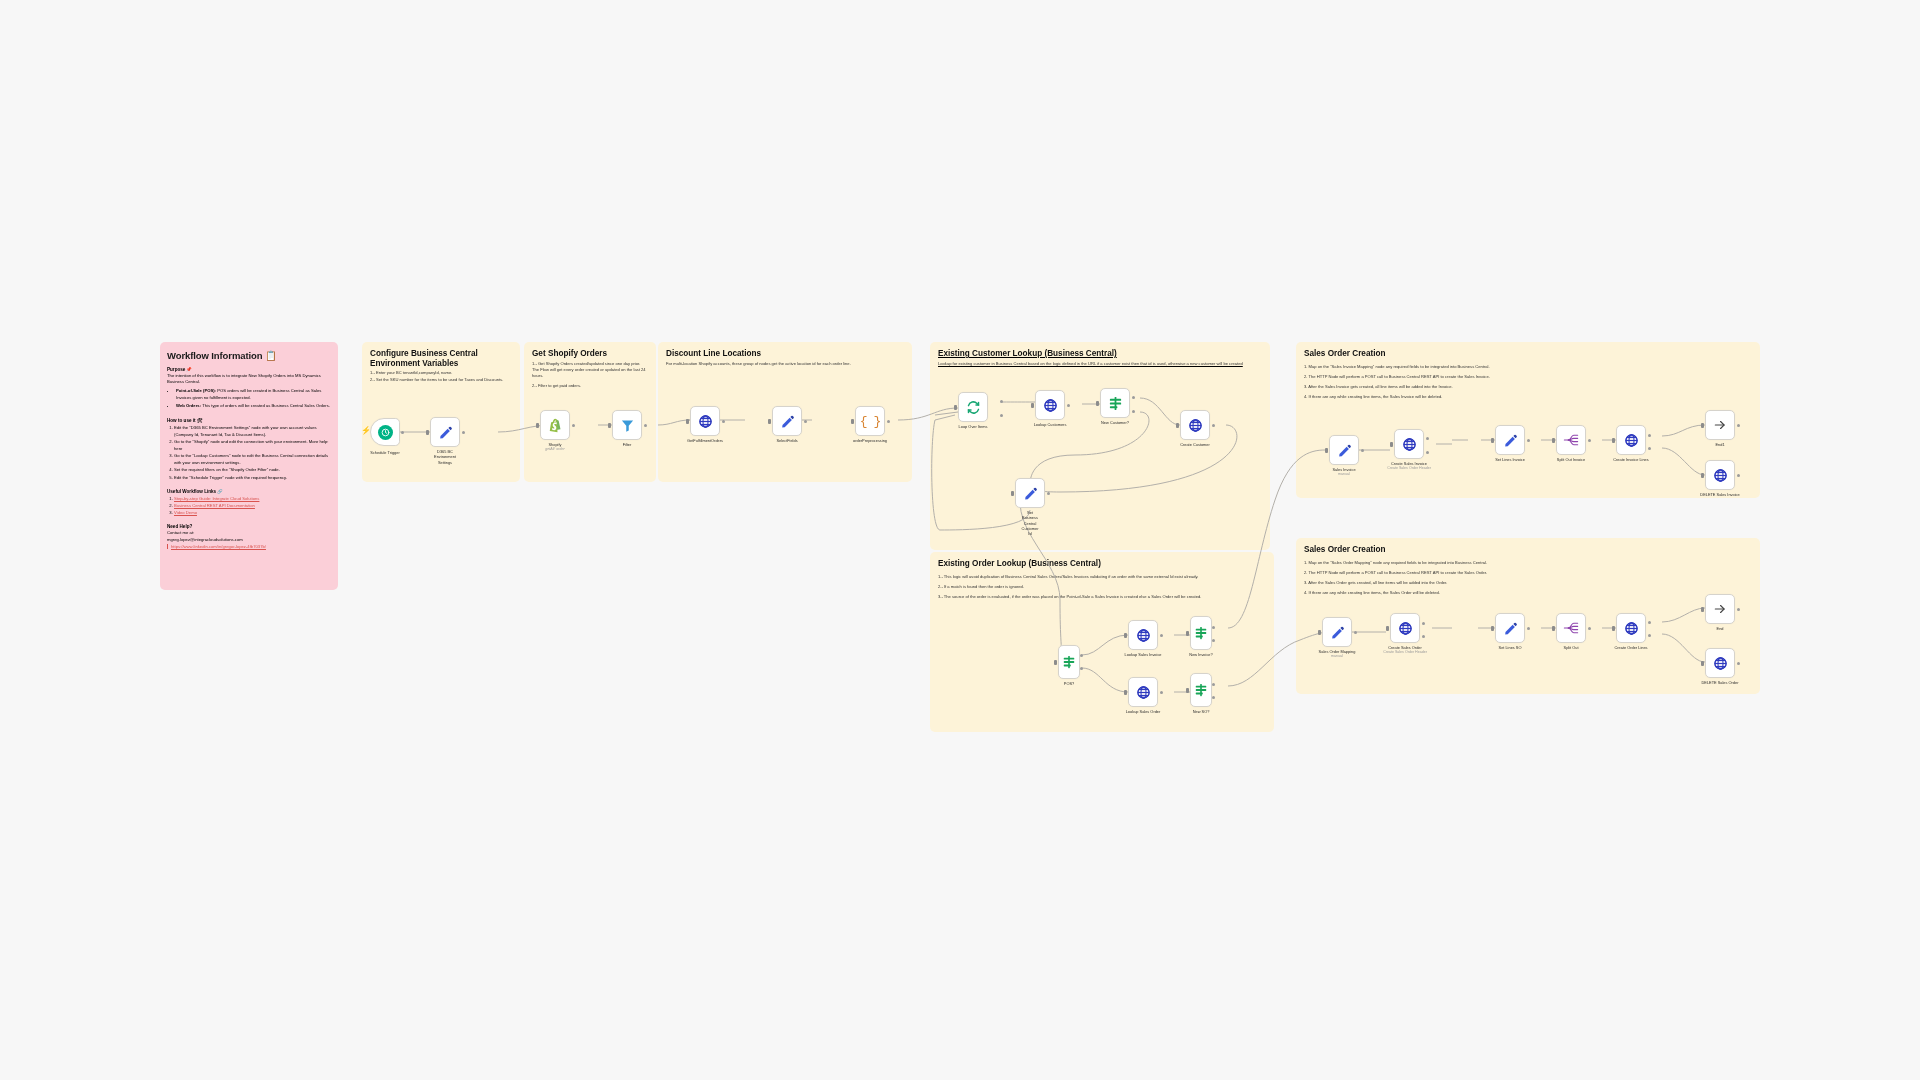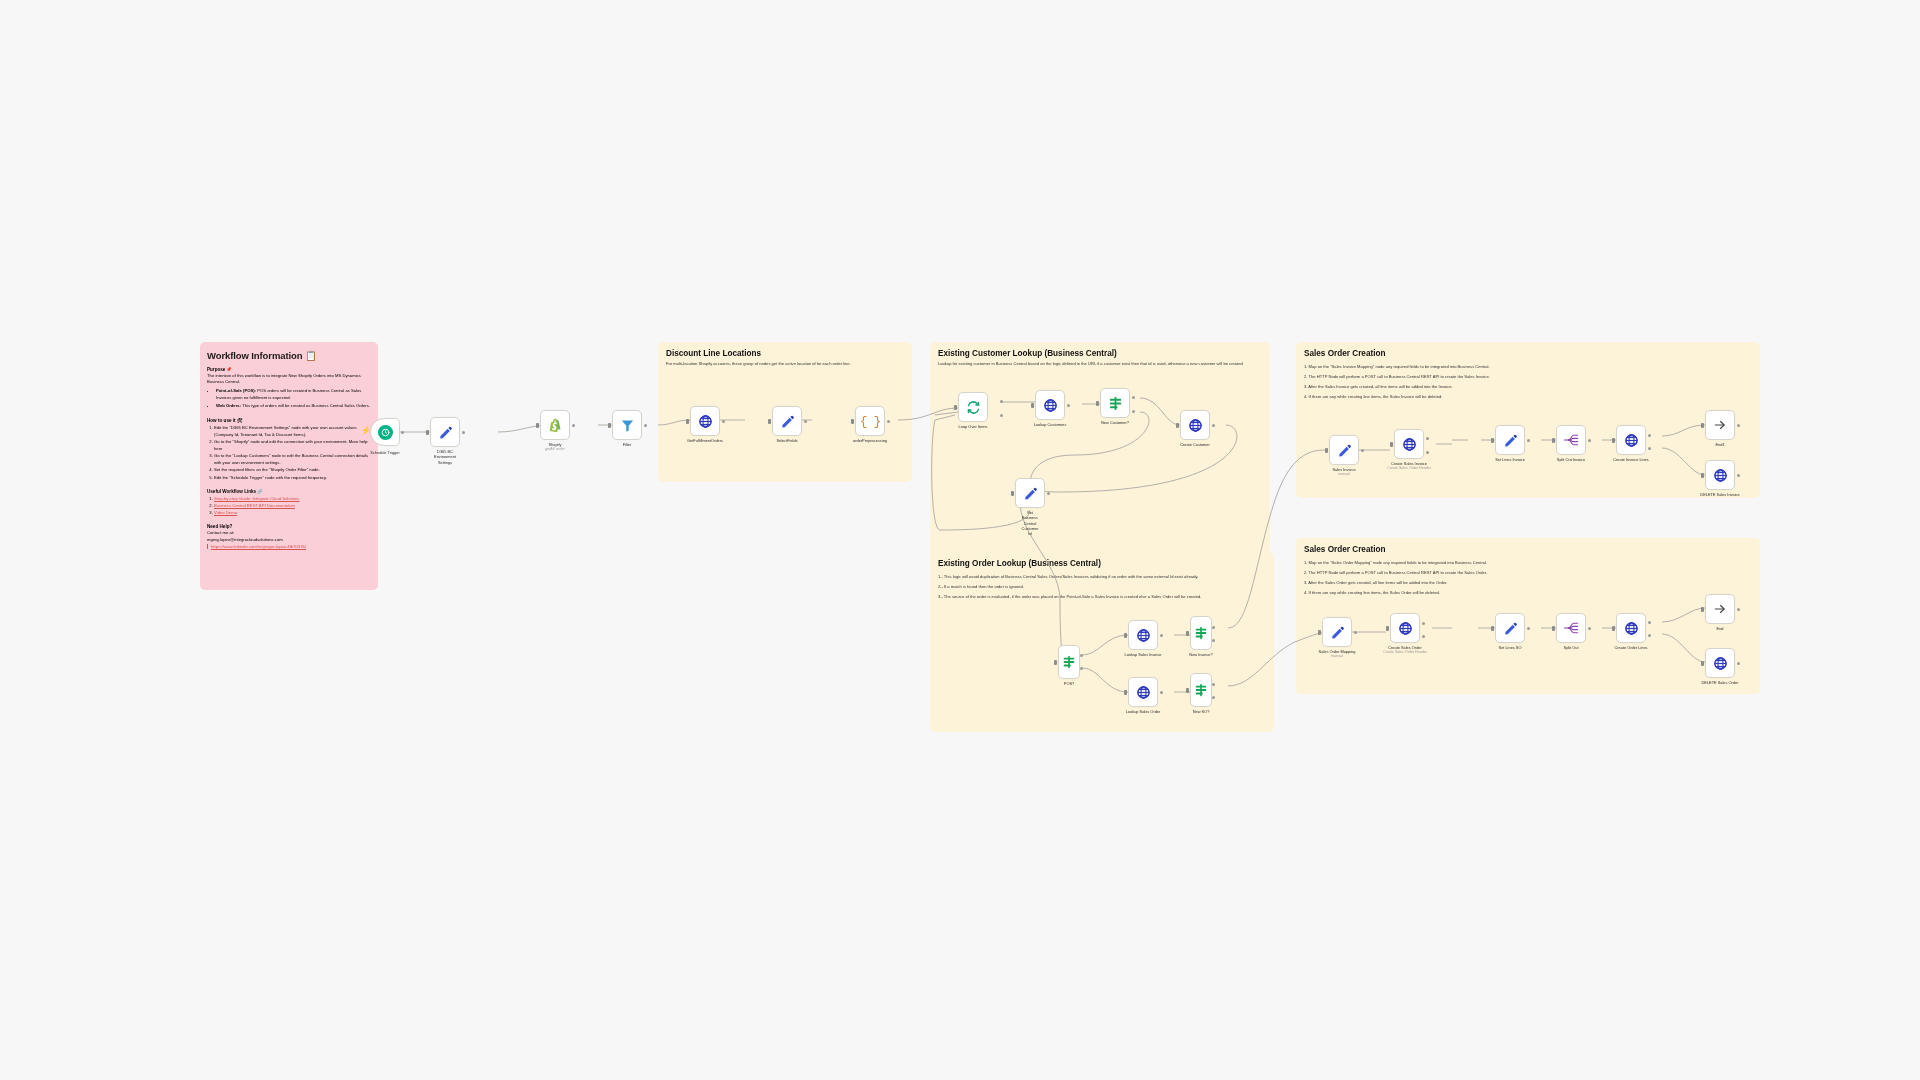--- a/index.html
+++ b/index.html
@@ -23,21 +23,21 @@
     z-index: 1;
   }
 
   
   .note {
     position: absolute;
     border-radius: 5px;
     z-index: 0;
     overflow: hidden;
   }
-  .note.pink  { background: #fbcfd8; margin-left: 40px; }
+  .note.pink  { background: #fbcfd8; }
   .note.cream { background: #fdf3d8; }
 
   .note-title {
     font-weight: 700;
     color: #1a1a1a;
     letter-spacing: -0.1px;
   }
 
   
   .pn-title { font-size: 9.5px; padding: 8px 7px 0 7px; line-height: 1.25; }
@@ -219,28 +219,38 @@
       <li><a class="lnk" href="#">Step-by-step Guide: Integrate Cloud Solutions</a></li>
       <li><a class="lnk" href="#">Business Central REST API Documentation</a></li>
       <li><a class="lnk" href="#">Video Demo</a></li>
     </ol>
     <div class="pn-sec">Need Help?</div>
     <div class="pn-contact">Contact me at:</div>
     <div class="pn-contact">mgreg.lopez@integracloudsolutions.com</div>
     <div class="pn-bar"><a class="lnk" href="#">https://www.linkedin.com/in/gregor-lopez-4fb7037b/</a></div>
   </div>
 
-
+  <div class="note cream" style="left:362px; top:342px; width:158px; height:140px;">
+    <div class="cn-title">Configure Business Central Environment Variables</div>
+    <div class="cn-p">1.- Enter your BC tenantId,companyId, name.</div>
+    <div class="cn-p">2.- Set the SKU number for the items to be used for Taxes and Discounts.</div>
+  </div>
+
+  <div class="note cream" style="left:524px; top:342px; width:132px; height:140px;">
+    <div class="cn-title">Get Shopify Orders</div>
+    <div class="cn-p">1.- Get Shopify Orders created/updated since one day prior. The Flow will get every order created or updated on the last 24 hours.</div>
+    <div class="cn-p gap">2.- Filter to get paid orders.</div>
+  </div>
 
   <div class="note cream" style="left:658px; top:342px; width:254px; height:140px;">
     <div class="cn-title">Discount Line Locations</div>
     <div class="cn-p">For multi-location Shopify accounts, these group of nodes get the active location id for each order line.</div>
   </div>
 
-  <div class="note cream" style="left:930px; top:342px; width:340px; height:233px;">
+  <div class="note cream" style="left:930px; top:342px; width:340px; height:208px;text-decoration:underline;">
     <div class="cn-title">Existing Customer Lookup (Business Central)</div>
     <div class="cn-p">Lookup for existing customer in Business Central based on the logic defined in the URL if a customer exist then that id is used, otherwise a new customer will be created</div>
   </div>
 
   <div class="note cream" style="left:1296px; top:342px; width:464px; height:156px;">
     <div class="cn-title">Sales Order Creation</div>
     <div class="cn-p gap">1. Map on the "Sales Invoice Mapping" node any required fields to be integrated into Business Central.</div>
     <div class="cn-p gap">2. The HTTP Node will perform a POST call to Business Central REST API to create the Sales Invoice.</div>
     <div class="cn-p gap">3. After the Sales Invoice gets created, all line items will be added into the Invoice.</div>
     <div class="cn-p gap">4. If there are any while creating line items, the Sales Invoice will be deleted.</div>

